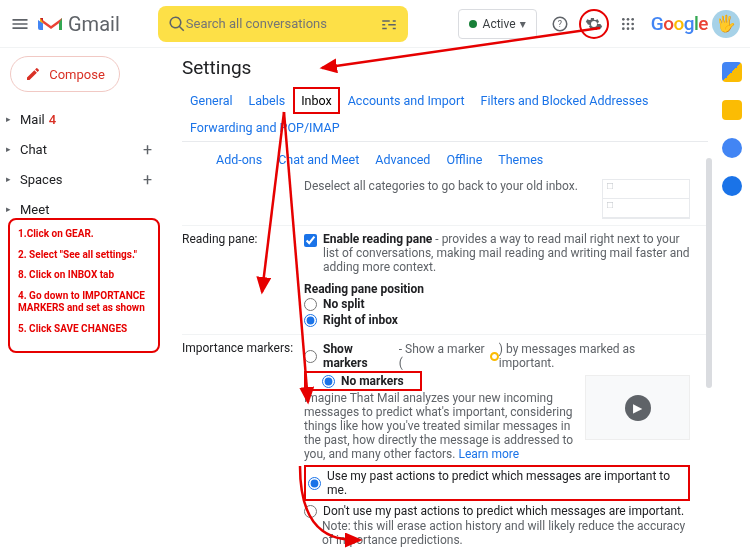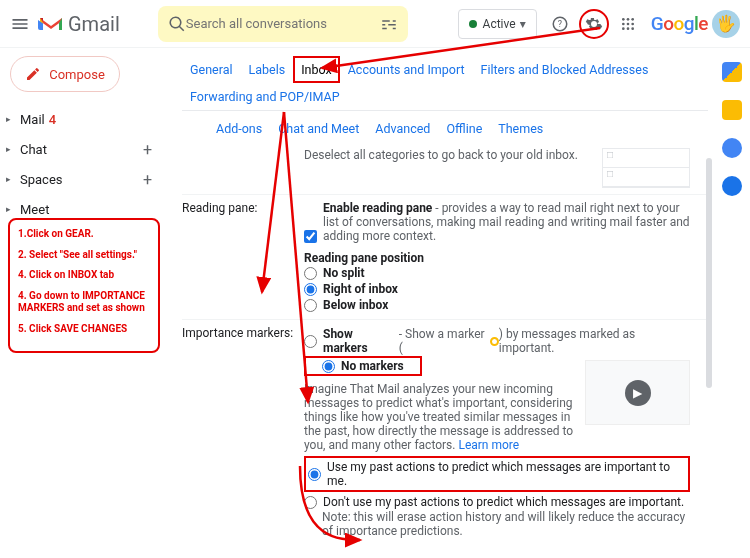--- a/index.html
+++ b/index.html
@@ -3,21 +3,21 @@
 <meta charset="utf-8">
 <style>
 * { box-sizing: border-box; margin: 0; padding: 0; font-family: 'Google Sans', Roboto, Arial, sans-serif; }
 body { width: 750px; height: 558px; background: #fff; font-size: 12px; color: #202124; position: relative; overflow: hidden; }
 
 
 .hdr { height: 48px; display: flex; align-items: center; padding: 0 10px; border-bottom: 1px solid #f1f3f4; }
 .menu-ic { width: 20px; height: 20px; color: #5f6368; cursor: pointer; }
 .gmail-logo { display: flex; align-items: center; margin-left: 8px; font-size: 20px; color: #5f6368; }
 .gmail-m { width: 26px; height: 20px; margin-right: 4px; }
-.search { flex: 0 0 250px; margin-left: 38px; height: 36px; background: #fef9c3; border-radius: 8px; display: flex; align-items: center; padding: 0 10px; }
+.search { flex: 0 0 250px; margin-left: 38px; height: 36px; background: #fde047; border-radius: 8px; display: flex; align-items: center; padding: 0 10px; }
 .search input { border: none; background: transparent; flex: 1; font-size: 13px; outline: none; color: #5f6368; }
 .tune-ic { width: 18px; height: 18px; color: #5f6368; }
 .spacer { flex: 1; }
 .active-pill { border: 1px solid #dadce0; border-radius: 4px; height: 30px; padding: 0 10px; display: flex; align-items: center; font-size: 12px; color: #3c4043; margin-right: 6px; }
 .dot-green { width: 8px; height: 8px; background: #188038; border-radius: 50%; margin-right: 6px; }
 .hicon { width: 30px; height: 30px; border-radius: 50%; display: flex; align-items: center; justify-content: center; color: #5f6368; margin: 0 2px; cursor: pointer; }
 .gear-box { border: 2.5px solid #e60000; }
 .google-logo { font-size: 19px; margin: 0 4px 0 6px; font-weight: 500; letter-spacing: -0.5px; }
 .g-b { color: #4285f4; } .g-r { color: #ea4335; } .g-y { color: #fbbc04; } .g-g { color: #34a853; }
 .avatar { width: 28px; height: 28px; border-radius: 50%; background: #a7d2e8; display: flex; align-items: center; justify-content: center; font-size: 16px; }
@@ -42,21 +42,21 @@
 .tabs-row2 { display: flex; gap: 0; padding-top: 4px; font-size: 12.5px; margin-left: 26px; }
 .tabs-row2 .tab { color: #1a73e8; }
 
 .body-scroll { height: 420px; overflow: hidden; font-size: 12px; color: #202124; }
 .sect { display: flex; padding: 6px 0; border-top: 1px solid #f1f3f4; }
 .sect:first-child { border-top: none; }
 .slabel { width: 122px; font-weight: 400; font-size: 12px; }
 .sbody { flex: 1; padding-right: 18px; }
 .catbox { float: right; width: 88px; height: 40px; border: 1px solid #e8eaed; margin-left: 8px; }
 .catbox div { height: 50%; border-bottom: 1px solid #e8eaed; padding-left: 4px; color: #bdc1c6; font-size: 10px; }
-.rp-line { display: flex; align-items: flex-end; }
+.rp-line { display: flex; align-items: flex-start; }
 .rp-line input[type=checkbox] { margin: 2px 6px 0 0; accent-color: #1a73e8; }
 .hint { color: #5f6368; }
 .b { font-weight: 700; }
 .radio-line { display: flex; align-items: center; padding: 1px 0; }
 .radio-line input { margin-right: 6px; accent-color: #1a73e8; }
 .nm-box { border: 2.5px solid #e60000; display: inline-block; padding: 0 16px; }
 .marker-dot { display:inline-block; width:9px; height:9px; border-radius:50%; border:2px solid #fbbc04; background:#fff; vertical-align:middle; }
 .predict-box { border: 2.5px solid #e60000; padding: 1px 2px; margin: 4px 0 2px; }
 .illus { float: right; width: 105px; height: 65px; background: #f8f9fa; border: 1px solid #eee; margin: 4px 0 4px 8px; display:flex; align-items:center; justify-content:center; }
 .illus .play { width: 26px; height: 26px; border-radius: 50%; background: #5f6368; display:flex; align-items:center; justify-content:center; color:#fff; }
@@ -163,20 +163,21 @@
         <span>Spaces</span>
         <span class="plus">+</span>
       </div>
     <div class="navrow">
         <span class="tri">▸</span>
         <span>Meet</span>
       </div>
   </div>
 
   <div class="content">
+    <h2 class="settings-title">Settings</h2>
     <div class="tabs">
       <div class="tab">General</div>
       <div class="tab">Labels</div>
       <div class="tab sel sel-box">Inbox</div>
       <div class="tab">Accounts and Import</div>
       <div class="tab">Filters and Blocked Addresses</div>
       <div class="tab">Forwarding and POP/IMAP</div>
     </div>
     <div class="tabs-row2">
       <div class="tab">Add-ons</div>
@@ -208,24 +209,20 @@
           </div>
           <div style="margin-top:8px" class="b">Reading pane position</div>
           <div class="radio-line">
               <input type="radio" name="rp" style="">
               <span class="b">No split</span>
             </div>
           <div class="radio-line">
               <input type="radio" name="rp" checked="" style="">
               <span class="b">Right of inbox</span>
             </div>
-          <div class="radio-line">
-              <input type="radio" name="rp" style="">
-              <span class="b">Below inbox</span>
-            </div>
         </div>
       </div>
 
       <div class="sect">
         <div class="slabel">Importance markers:</div>
         <div class="sbody">
           <div class="radio-line">
               <input type="radio" name="im" style="">
               <span class="b">Show markers</span>
               <span class="hint"> - Show a marker (</span>
@@ -233,21 +230,21 @@
               <span class="hint">) by messages marked as important.</span>
             </div>
           <div class="nm-box"><div class="radio-line">
                 <input type="radio" name="im" checked="" style="">
                 <span class="b">No markers</span>
               </div></div>
 
           <div class="illus">
               <div class="play">▶</div>
             </div>
-          <p style="margin-top:6px"><span class="hint">Imagine That Mail analyzes your new incoming messages to predict what's important, considering things like how you've treated similar messages in the past, how directly the message is addressed to you, and many other factors. </span><span class="lm">Learn more</span></p>
+          <p style=""><span class="hint">Imagine That Mail analyzes your new incoming messages to predict what's important, considering things like how you've treated similar messages in the past, how directly the message is addressed to you, and many other factors. </span><span class="lm">Learn more</span></p>
           <div style="clear:both"></div>
 
           <div class="predict-box">
               <div class="radio-line">
                 <input type="radio" name="pa" checked="" style="">
                 <span>Use my past actions to predict which messages are important to me.</span>
               </div>
             </div>
           <div class="radio-line">
               <input type="radio" name="pa" style="">
@@ -264,21 +261,21 @@
     <div class="ricon cal"></div>
     <div class="ricon keep"></div>
     <div class="ricon tasks"></div>
     <div class="ricon contacts"></div>
   </div>
 </div>
 
 <div class="anno">
   <p>1.Click on GEAR.</p>
   <p>2. Select "See all settings."</p>
-  <p>4. Click on INBOX tab</p>
+  <p>8. Click on INBOX tab</p>
   <p>4. Go down to IMPORTANCE MARKERS and set as shown</p>
   <p>5. Click SAVE CHANGES</p>
 </div>
 
 <svg class="arrows">
   <defs>
       <marker id="ah" markerWidth="8" markerHeight="8" refX="6" refY="3" orient="auto">
         <path d="M0,0 L7,3 L0,6 Z" fill="#e60000"></path>
       </marker>
     </defs>

